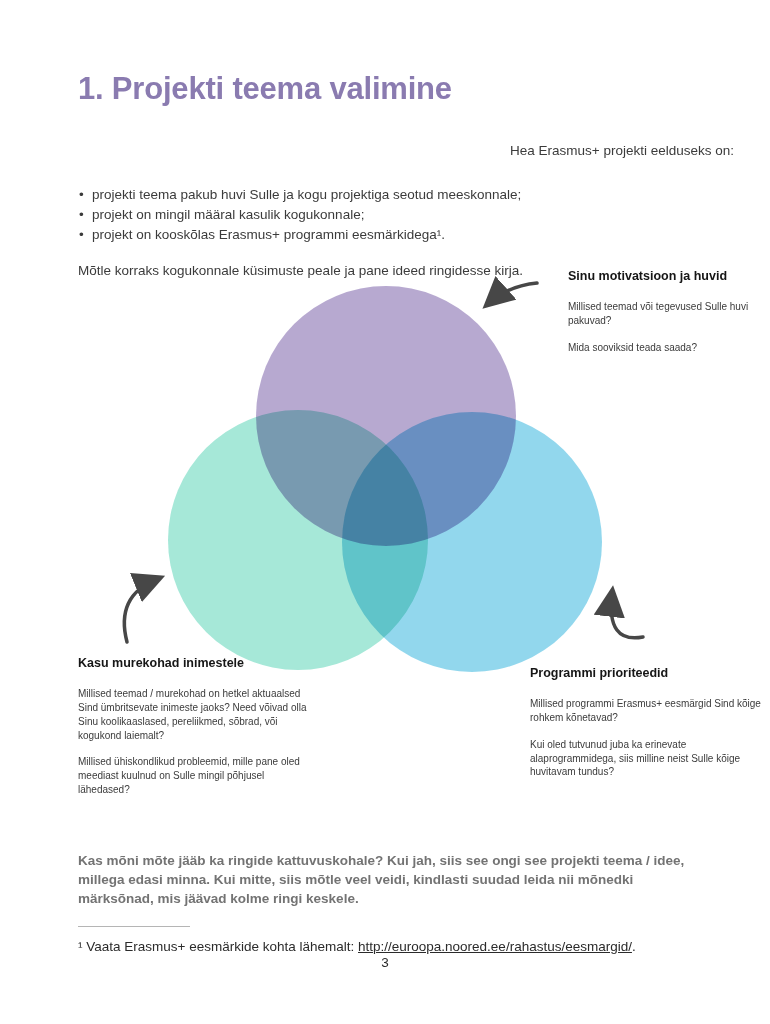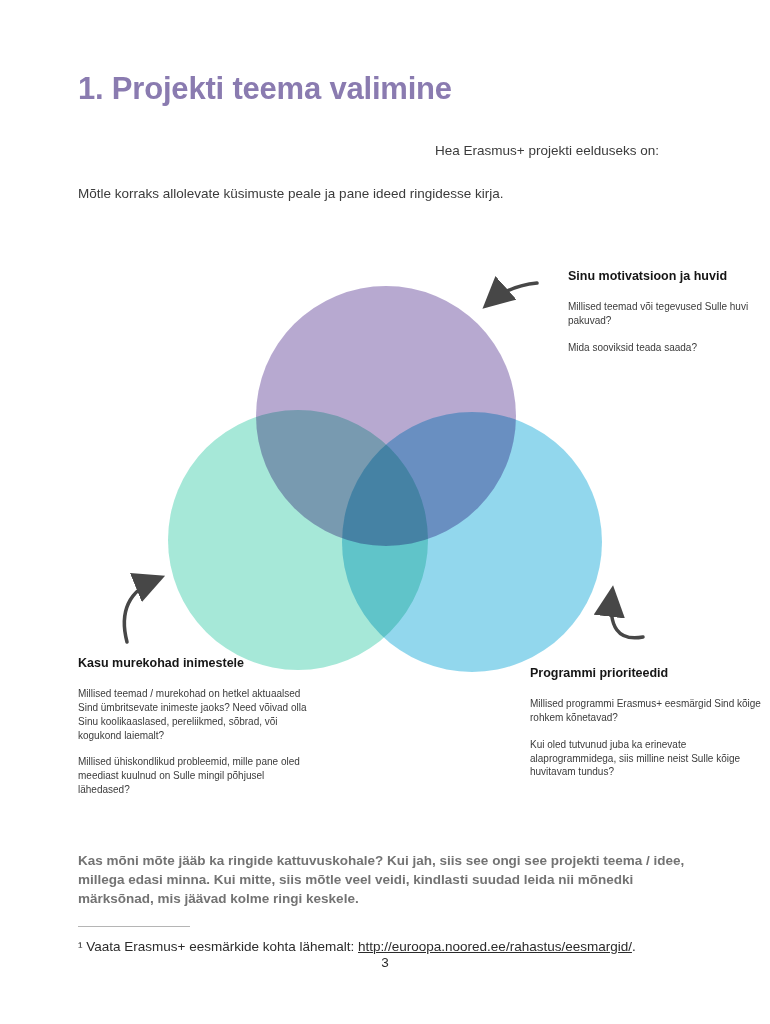--- a/index.html
+++ b/index.html
@@ -6,21 +6,21 @@
   html,body { background:#ffffff; }
   body {
     width:770px; height:1024px;
     font-family:"Liberation Sans", sans-serif;
     color:#3b3b3b;
     position:relative;
   }
   .page {
     position:relative;
     width:770px; height:1024px;
-    padding:72px 111px 0 78px;
+    padding:72px 36px 0 78px;
     overflow:hidden;
     background:#ffffff;
   }
   h1.title {
     font-size:31px;
     font-weight:bold;
     letter-spacing:-0.2px;
     line-height:1.1;
     margin-bottom:36px;
   }
@@ -93,22 +93,27 @@
 </style>
 </head>
 <body>
 
 <div class="page">
 
   <h1 class="title" style="color: rgb(138, 123, 176);">1. Projekti teema valimine</h1>
 
   <p class="intro">Hea Erasmus+  projekti eelduseks on:</p>
 
+  <ul class="bullets">
+    <li>projekti teema pakub huvi Sulle ja kogu projektiga seotud meeskonnale;</li>
+    <li>projekt on mingil määral kasulik kogukonnale;</li>
+    <li>projekt on kooskõlas Erasmus+ programmi eesmärkidega¹.</li>
+  </ul>
 
-  <p class="instruction">Mõtle korraks allolevate küsimuste peale ja pane ideed ringidesse kirja.</p>
+  <p class="instruction">Mõtle korraks kogukonnale küsimuste peale ja pane ideed ringidesse kirja.</p>
 
   <div class="diagram">
 
     <div class="circle purple" style="background: rgb(171, 154, 200);"></div>
     <div class="circle teal" style="background: rgb(150, 228, 209);"></div>
     <div class="circle blue" style="background: rgb(127, 208, 234);"></div>
 
     <svg class="arrows" viewBox="0 0 770 590" xmlns="http://www.w3.org/2000/svg">
       <defs>
         <marker id="ah" markerWidth="9" markerHeight="9" refX="6.5" refY="4.5" orient="auto">

